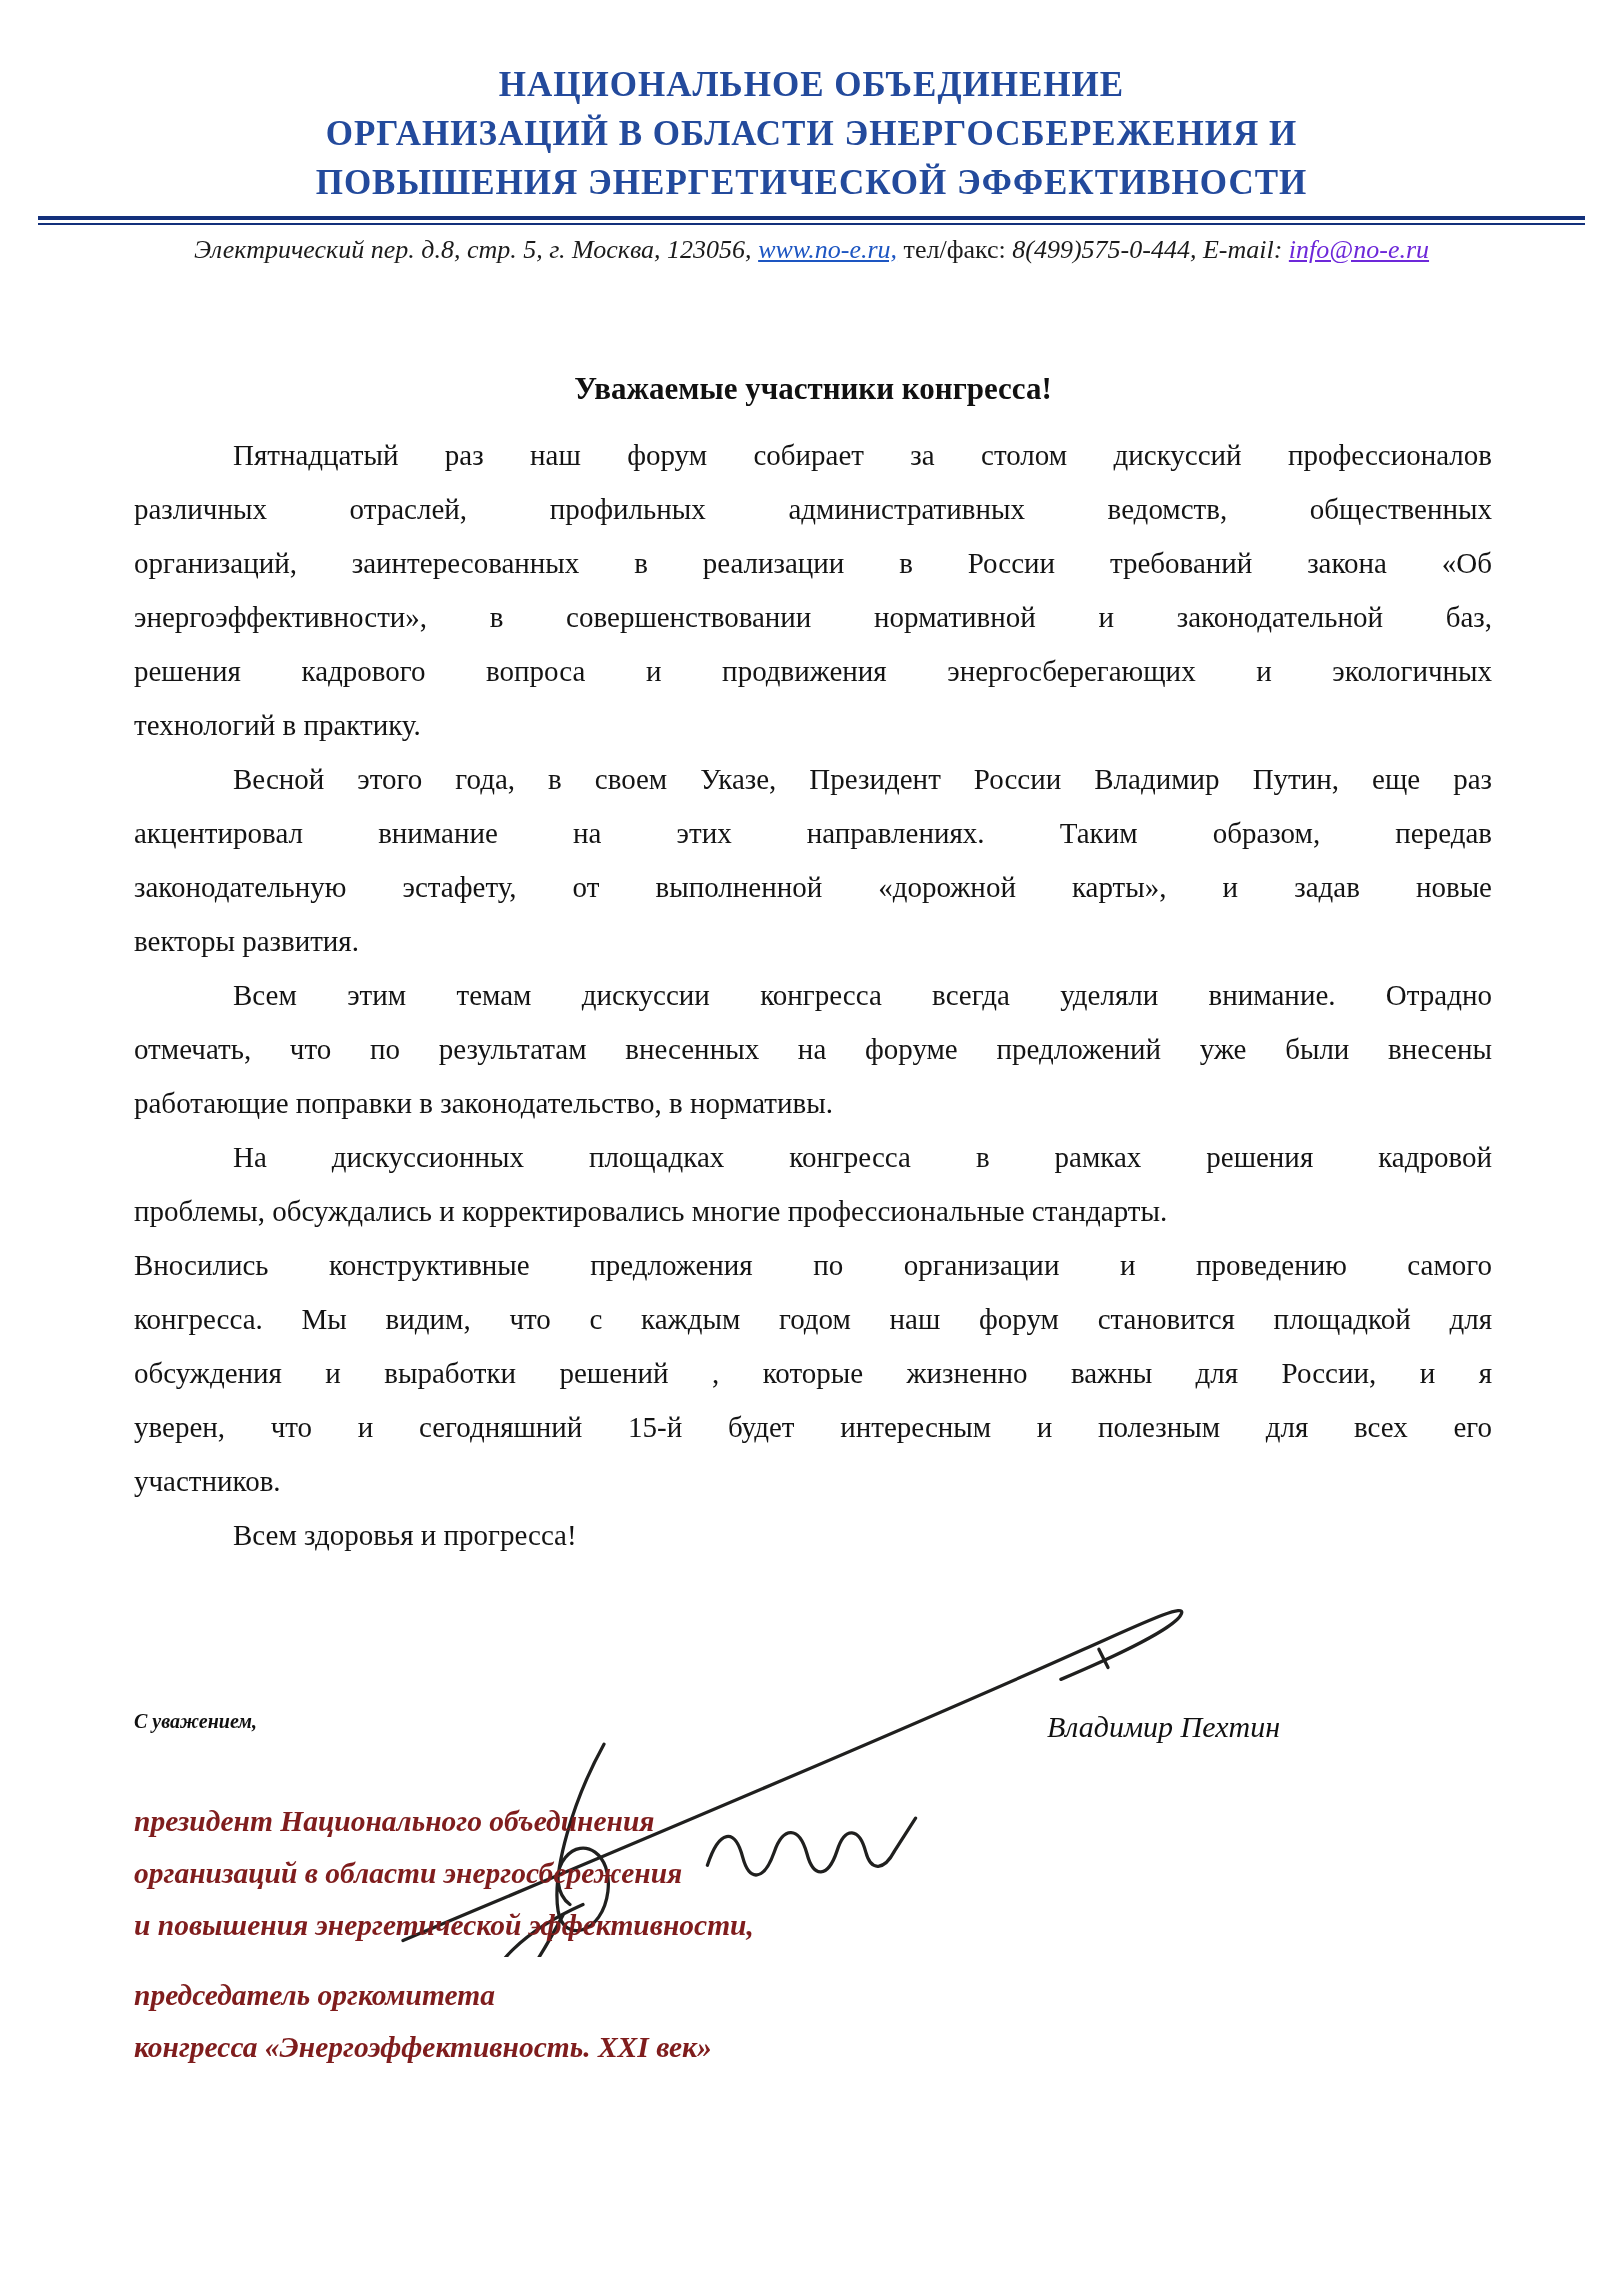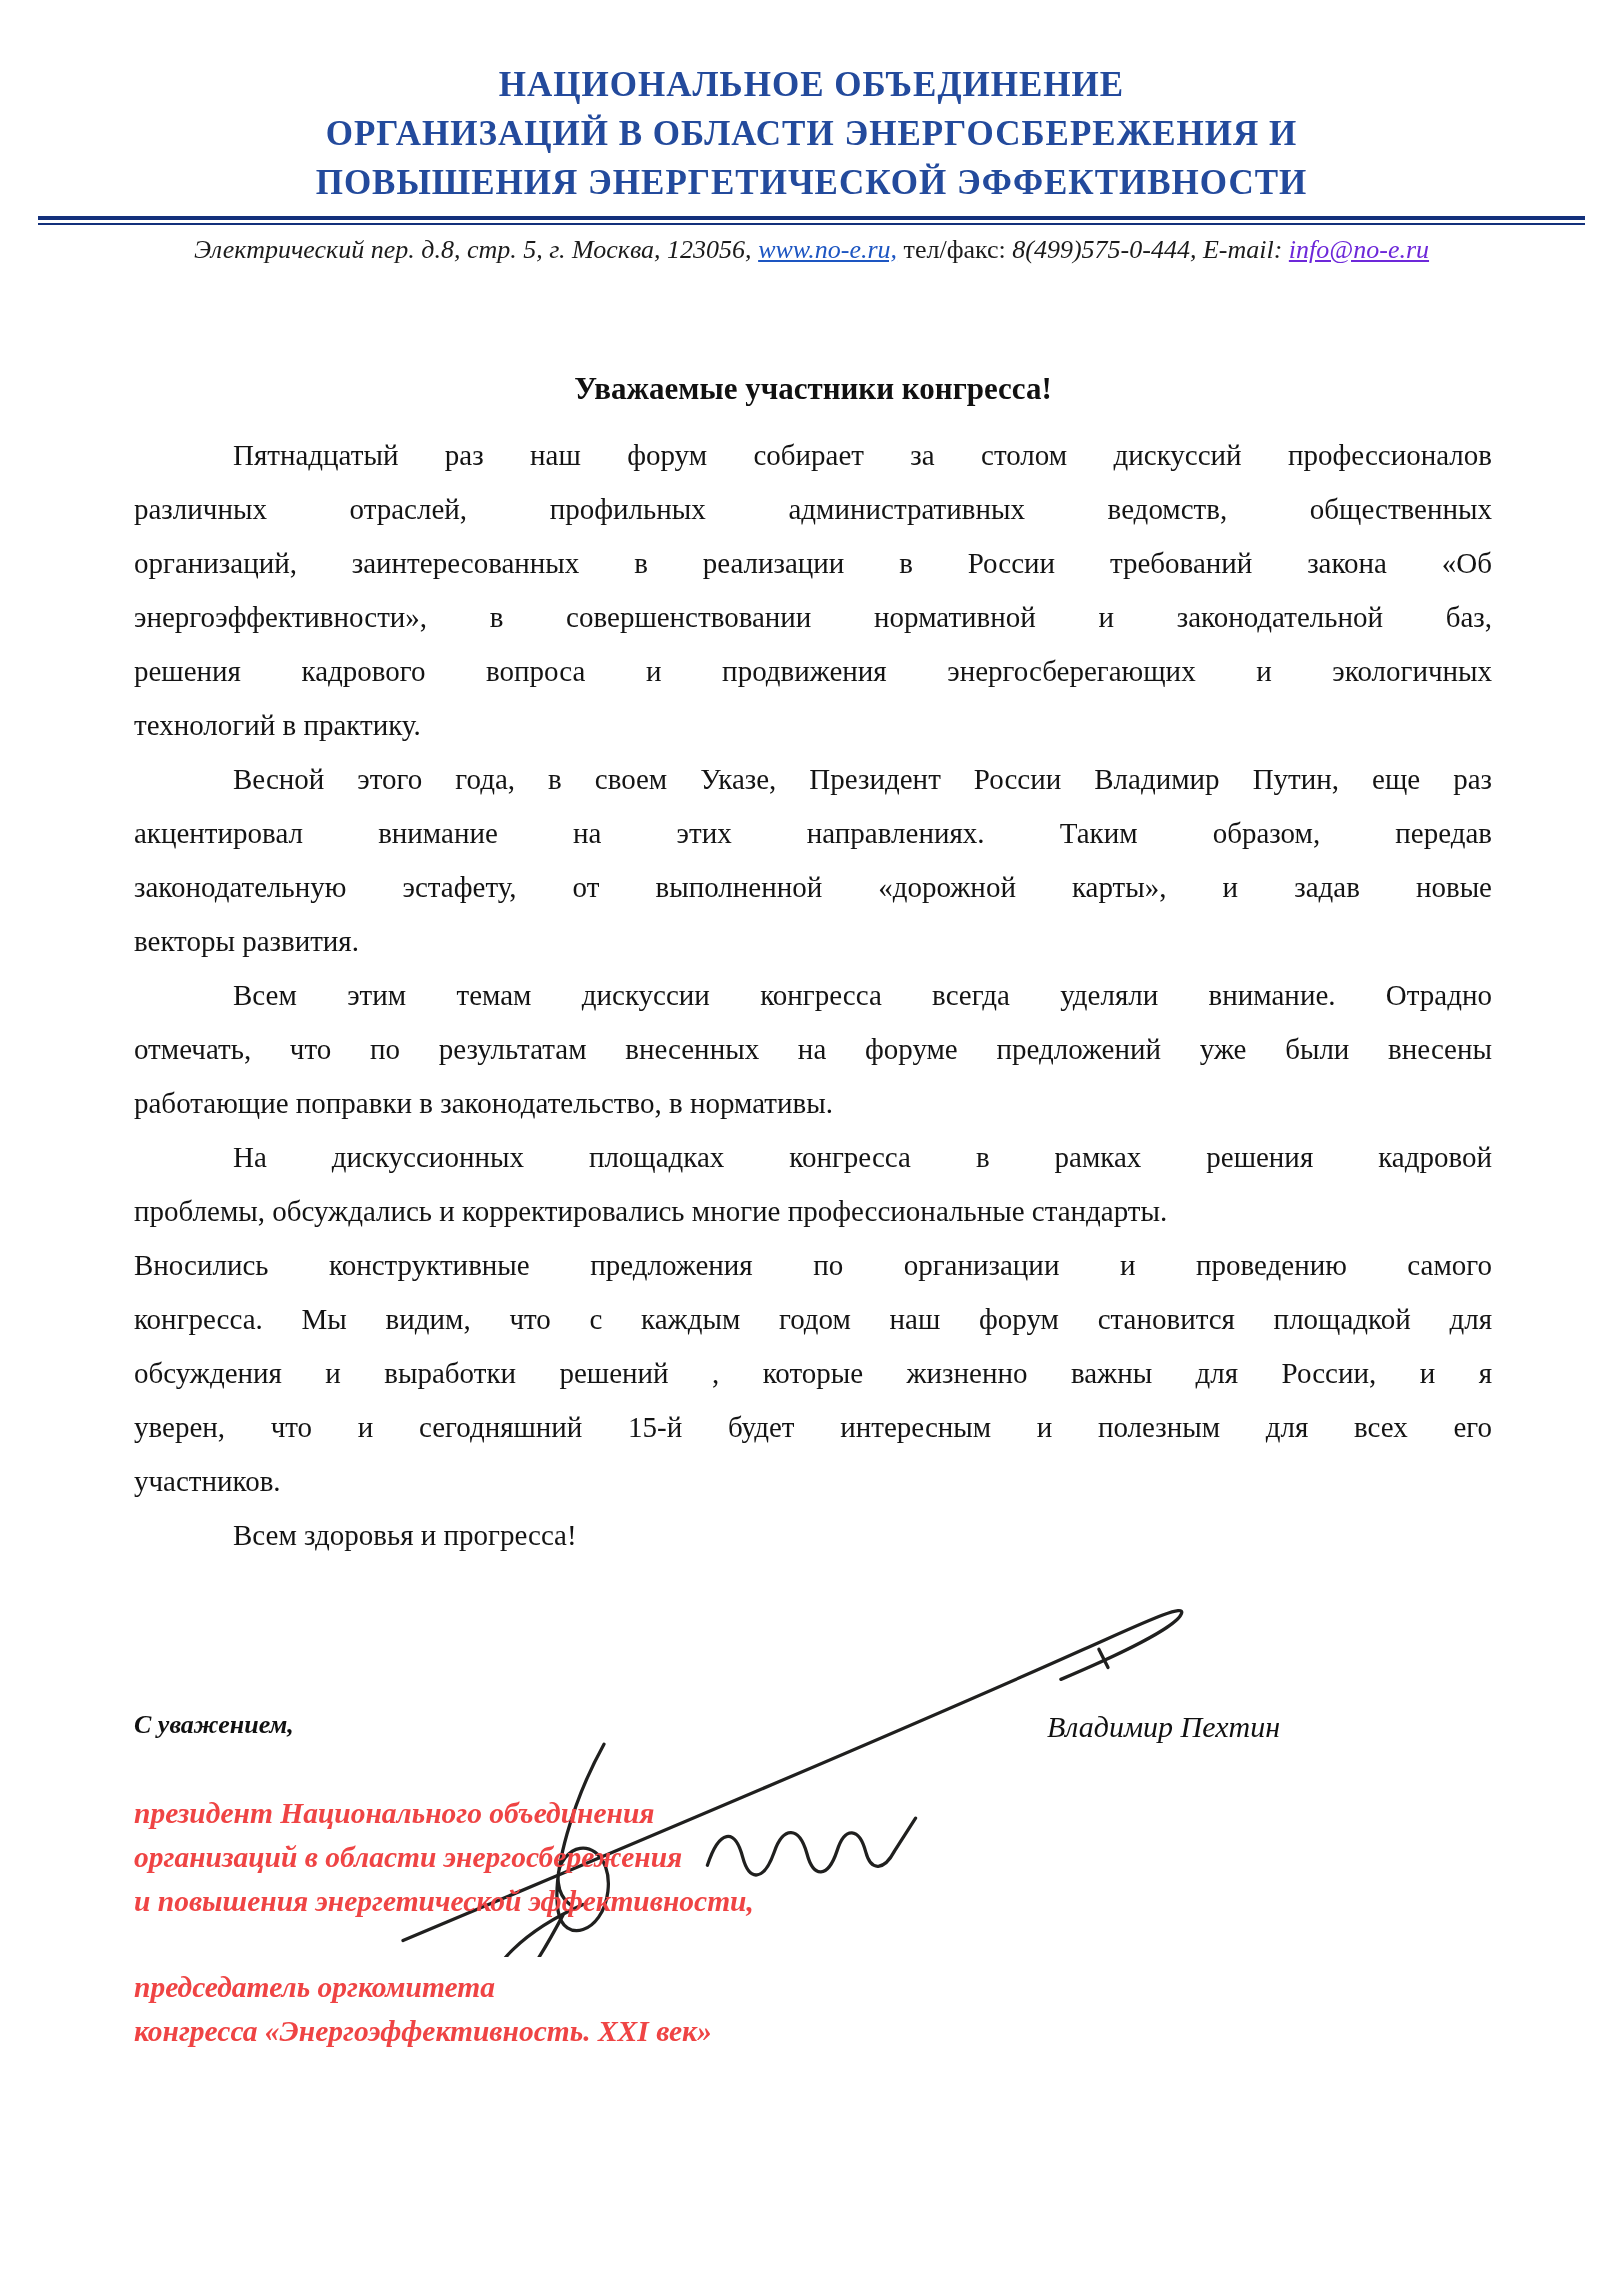--- a/index.html
+++ b/index.html
@@ -56,36 +56,36 @@
     line-height:54px;
     overflow:hidden;
     text-align:justify;
     white-space:normal;
   }
   .bline.j::after{content:"";display:inline-block;width:100%;height:0;}
   .bline.ind{text-indent:99px;}
   
   .closing{
     position:absolute;left:134px;top:1710px;
-    font-size:26px;font-weight:bold;font-style:italic;color:#111;
+    font-size:20px;font-weight:bold;font-style:italic;color:#111;
   }
   .signame{
     position:absolute;left:1047px;top:1710px;
     font-size:30px;font-weight:normal;font-style:italic;color:#111;
   }
   .sig{
     position:absolute;left:367px;top:1551px;
     width:851px;height:406px;
   }
   .sig path{fill:none;stroke:#20201f;stroke-width:5;stroke-linecap:round;}
   .titles1{position:absolute;left:134px;top:1791px;}
   .titles2{position:absolute;left:134px;top:1965px;}
   .titleline{
     font-size:29.5px;line-height:44px;
-    font-weight:bold;font-style:italic;color:#ef4444;
+    font-weight:bold;font-style:italic;color:#7f1d1d;margin-top:8px;
   }
 </style>
 </head>
 <body>
 
 <div class="page">
 
   <header>
     <div class="org">
       <div>НАЦИОНАЛЬНОЕ ОБЪЕДИНЕНИЕ</div>

